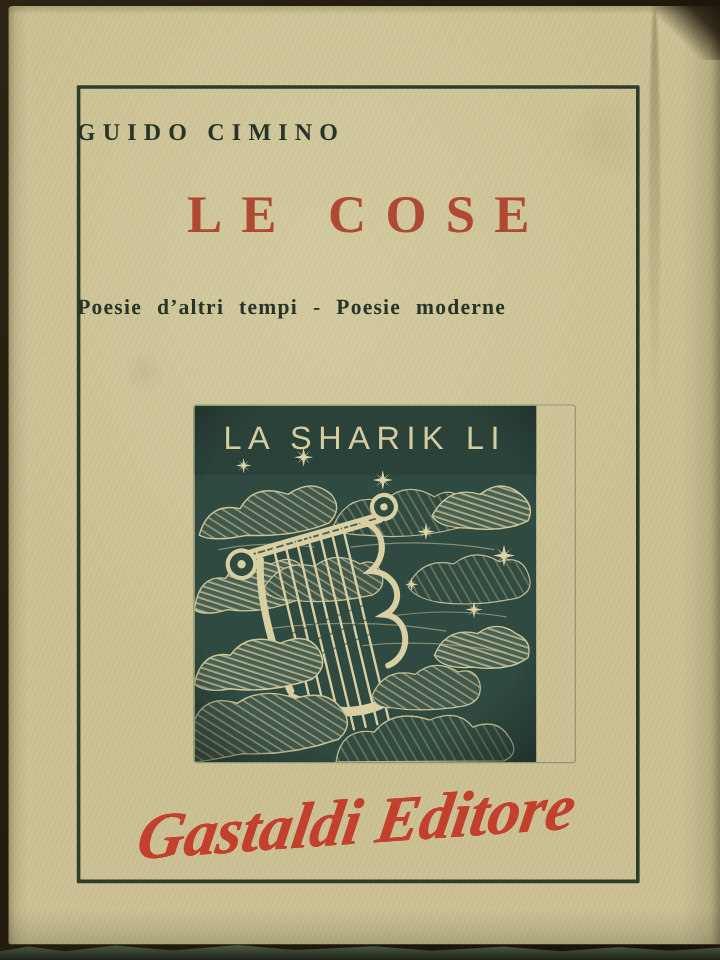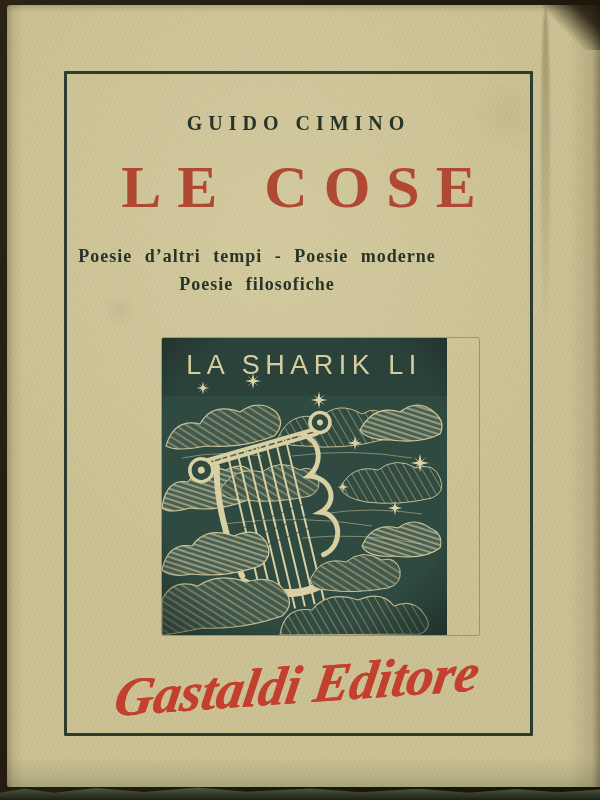--- a/index.html
+++ b/index.html
@@ -24,32 +24,31 @@
       repeating-linear-gradient(115deg, rgba(255,255,240,0.025) 0 2px, rgba(60,50,20,0.025) 2px 4px),
       #cbc193;
   }
   
   .frame-rule{
     position:absolute;left:57px;top:66px;width:469px;height:665px;
     box-sizing:border-box;border:3px solid #2e3c2f;border-radius:1px;
   }
   
   .author{
-    position:absolute;left:57px;top:95px;width:469px;text-align:center;
+    position:absolute;left:57px;top:95px;width:469px;text-align:left;
     font-size:20px;font-weight:700;letter-spacing:6px;line-height:1.1;
     color:#273528;
-    margin-top:12px;
   }
   .title{
     position:absolute;left:57px;top:152px;width:469px;margin:0;text-align:center;
-    font-size:60px;font-weight:700;letter-spacing:16px;text-indent:16px;line-height:1;
+    font-size:44px;font-weight:700;letter-spacing:16px;text-indent:16px;line-height:1;
     color:#b04933;
   }
   .subtitle{
-    position:absolute;left:57px;width:386px;text-align:center;
+    position:absolute;left:43px;width:386px;text-align:center;
     font-size:18px;font-weight:700;letter-spacing:1px;word-spacing:7px;line-height:1.2;
     color:#273528;
   }
   .subtitle.l1{top:241px;}
   .subtitle.l2{top:269px;}
   
   .illustration{
     position:absolute;left:155px;top:333px;width:317px;height:297px;
     border-radius:2px;overflow:hidden;
     box-shadow:0 0 0 1px rgba(47,74,64,0.35);
@@ -89,21 +88,20 @@
 
   <div class="cover">
 
     <div class="frame-rule"></div>
 
     <div class="author">GUIDO CIMINO</div>
 
     <h1 class="title">LE COSE</h1>
 
     <div class="subtitle l1">Poesie d’altri tempi - Poesie moderne</div>
-    <div class="subtitle l2">Poesie filosofiche</div>
 
     <div class="illustration">
       <svg width="285" height="297" viewBox="0 0 285 297" xmlns="http://www.w3.org/2000/svg">
         <defs>
           <pattern id="hA" width="6" height="6" patternUnits="userSpaceOnUse" patternTransform="rotate(32)">
             <rect width="6" height="6" fill="#41584b"></rect>
             <line x1="0" y1="1" x2="6" y2="1" stroke="#c9c197" stroke-width="1.1" opacity="0.75"></line>
           </pattern>
           <pattern id="hB" width="5" height="5" patternUnits="userSpaceOnUse" patternTransform="rotate(18)">
             <rect width="5" height="5" fill="#4a6052"></rect>

